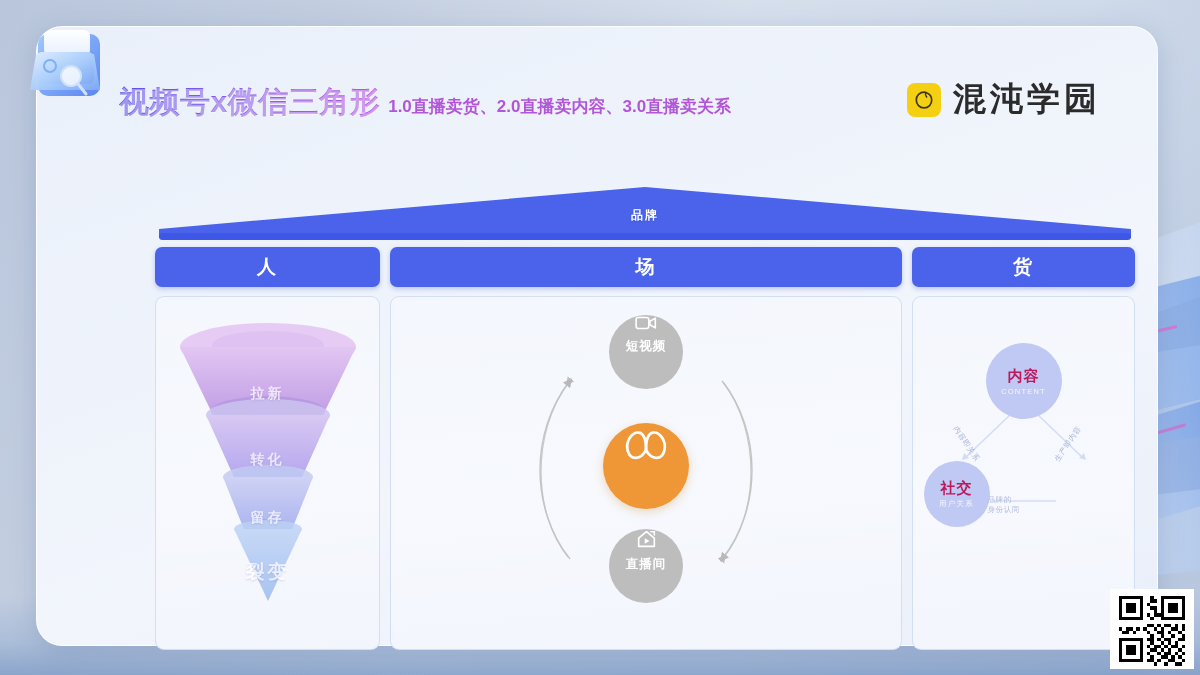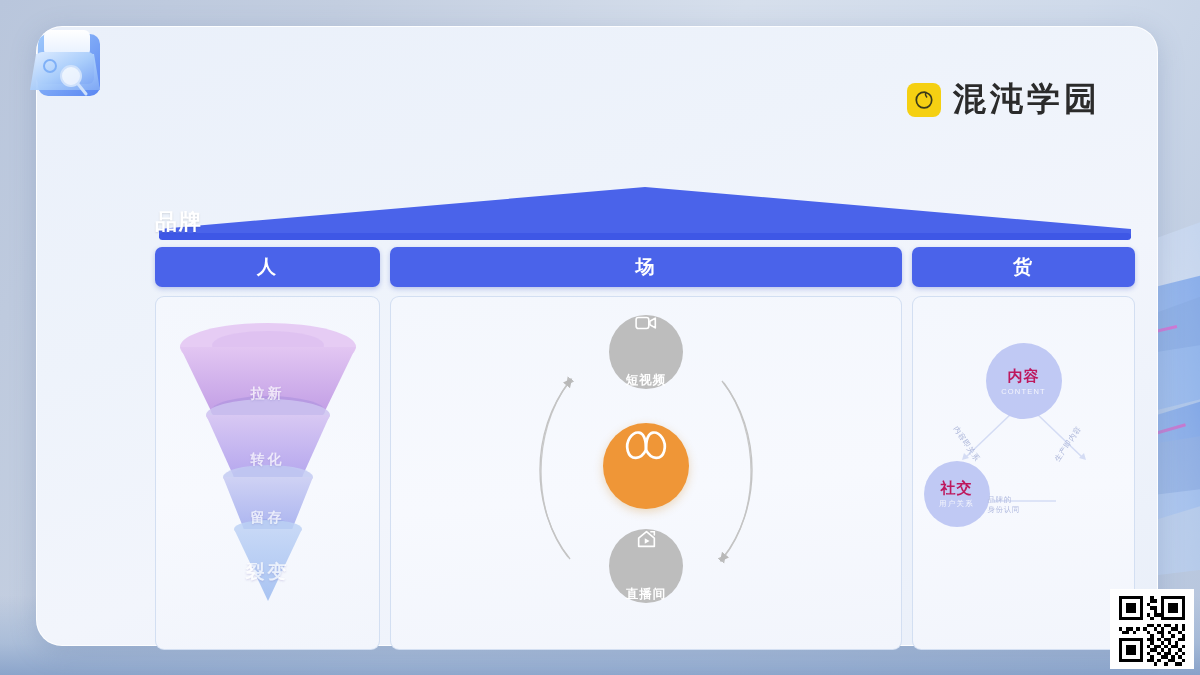--- a/index.html
+++ b/index.html
@@ -62,22 +62,22 @@
 
   .brand { position:absolute; right:56px; top:50px; display:flex; align-items:center; gap:12px; }
   .brand-mark { width:34px; height:34px; border-radius:8px; background:#f5d012; display:flex; align-items:center; justify-content:center; }
   .brand-name { font-family:"DejaVu Serif","Liberation Serif",serif; font-size:33px; font-weight:700; color:#2b2b2b; letter-spacing:4px; }
 
   
   .house { position:absolute; left:118px; top:158px; width:980px; }
   .roof { position:relative; width:980px; height:58px; }
   .roof svg { display:block; }
   .roof-label {
-    position:absolute; left:0; right:0; top:22px; text-align:left;
-    color:#fff; font-size:22px; font-weight:700; letter-spacing:2px;
+    position:absolute; left:0; right:0; top:22px; text-align:center;
+    color:#fff; font-size:12px; font-weight:700; letter-spacing:2px;
     text-shadow: 0 1px 2px rgba(0,0,0,.12);
   }
   .cols { position:absolute; left:118px; top:220px; width:980px; display:flex; gap:10px; }
   .col { display:flex; flex-direction:column; }
   .col-people { width:225px; }
   .col-venue  { width:512px; }
   .col-goods  { width:223px; }
   .col-head {
     height:40px; border-radius:7px; background:#4a63ea;
     display:flex; align-items:center; justify-content:center;
@@ -97,21 +97,21 @@
     position:absolute; left:0; right:0; text-align:center;
     color:#fff; font-size:14px; font-weight:700; letter-spacing:3px;
     opacity:.72; text-shadow:0 1px 2px rgba(120,110,180,.35);
   }
   .fl1 { top:66px; } .fl2 { top:132px; } .fl3 { top:190px; } .fl4 { top:240px; font-size:19px;font-family:Liberation Mono, monospace; }
 
   
   .venue-wrap { position:absolute; left:50%; top:14px; transform:translateX(-50%); width:240px; height:320px; }
   .node {
     position:absolute; border-radius:50%;
-    display:flex; flex-direction:column; align-items:center; justify-content:space-between;
+    display:flex; flex-direction:column; align-items:center; justify-content:flex-start;
   }
   .node-grey { width:74px; height:74px; background:#bdbdbd; }
   .node-center { width:86px; height:86px; background:#ef9637; box-shadow:0 3px 10px rgba(210,140,40,.3); }
   .node-top { left:83px; top:4px; }
   .node-bot { left:83px; top:218px; }
   .node-mid { left:77px; top:112px; }
   .node-label { color:#fff; font-size:12.5px; font-weight:700; letter-spacing:1px; margin-top:2px; }
   .node-icon { margin-bottom:1px; }
   .venue-arcs { position:absolute; left:0; top:0; }
 
@@ -145,20 +145,24 @@
   <div class="rb-pink"></div>
   <div class="ribbon rb3"></div>
   <div class="rb-pink2"></div>
   <div class="ribbon rb4"></div>
   <div class="bottom-haze"></div>
 </div>
 
 <div class="card">
 
   <div class="header">
+    <div class="title-row">
+      <span class="title-main">视频号x微信三角形</span>
+      <span class="title-sub">1.0直播卖货、2.0直播卖内容、3.0直播卖关系</span>
+    </div>
 
     <div class="brand">
       <span class="brand-mark">
         <svg width="24" height="24" viewBox="0 0 24 24" aria-hidden="true">
           <path d="M12.5 4.2 C7.6 4.2 4.3 7.6 4.3 12 C4.3 16.4 7.6 19.8 12.1 19.8 C16.6 19.8 19.7 16.4 19.7 12 C19.7 8.6 17.4 5.8 14.3 4.7" fill="none" stroke="#3a3a1a" stroke-width="1.7" stroke-linecap="round"></path>
           <path d="M13.6 4.3 C13.2 6.2 13.4 7.8 14.6 8.9" fill="none" stroke="#3a3a1a" stroke-width="1.6" stroke-linecap="round"></path>
         </svg>
       </span>
       <span class="brand-name">混沌学园</span>
     </div>

